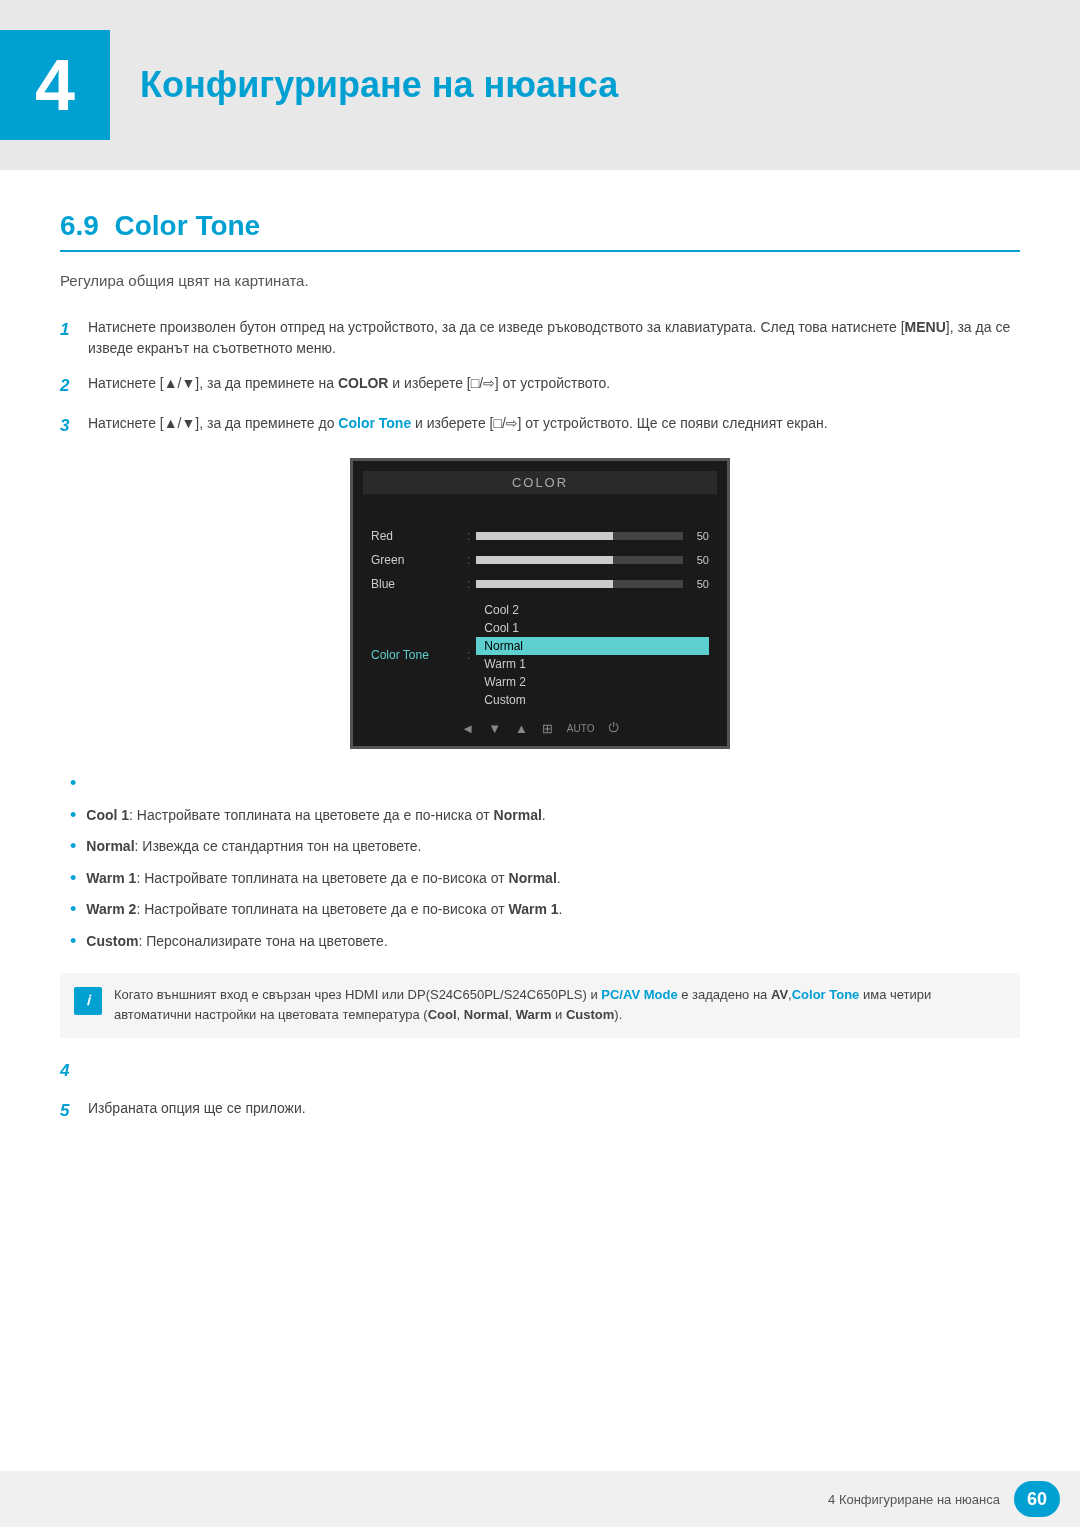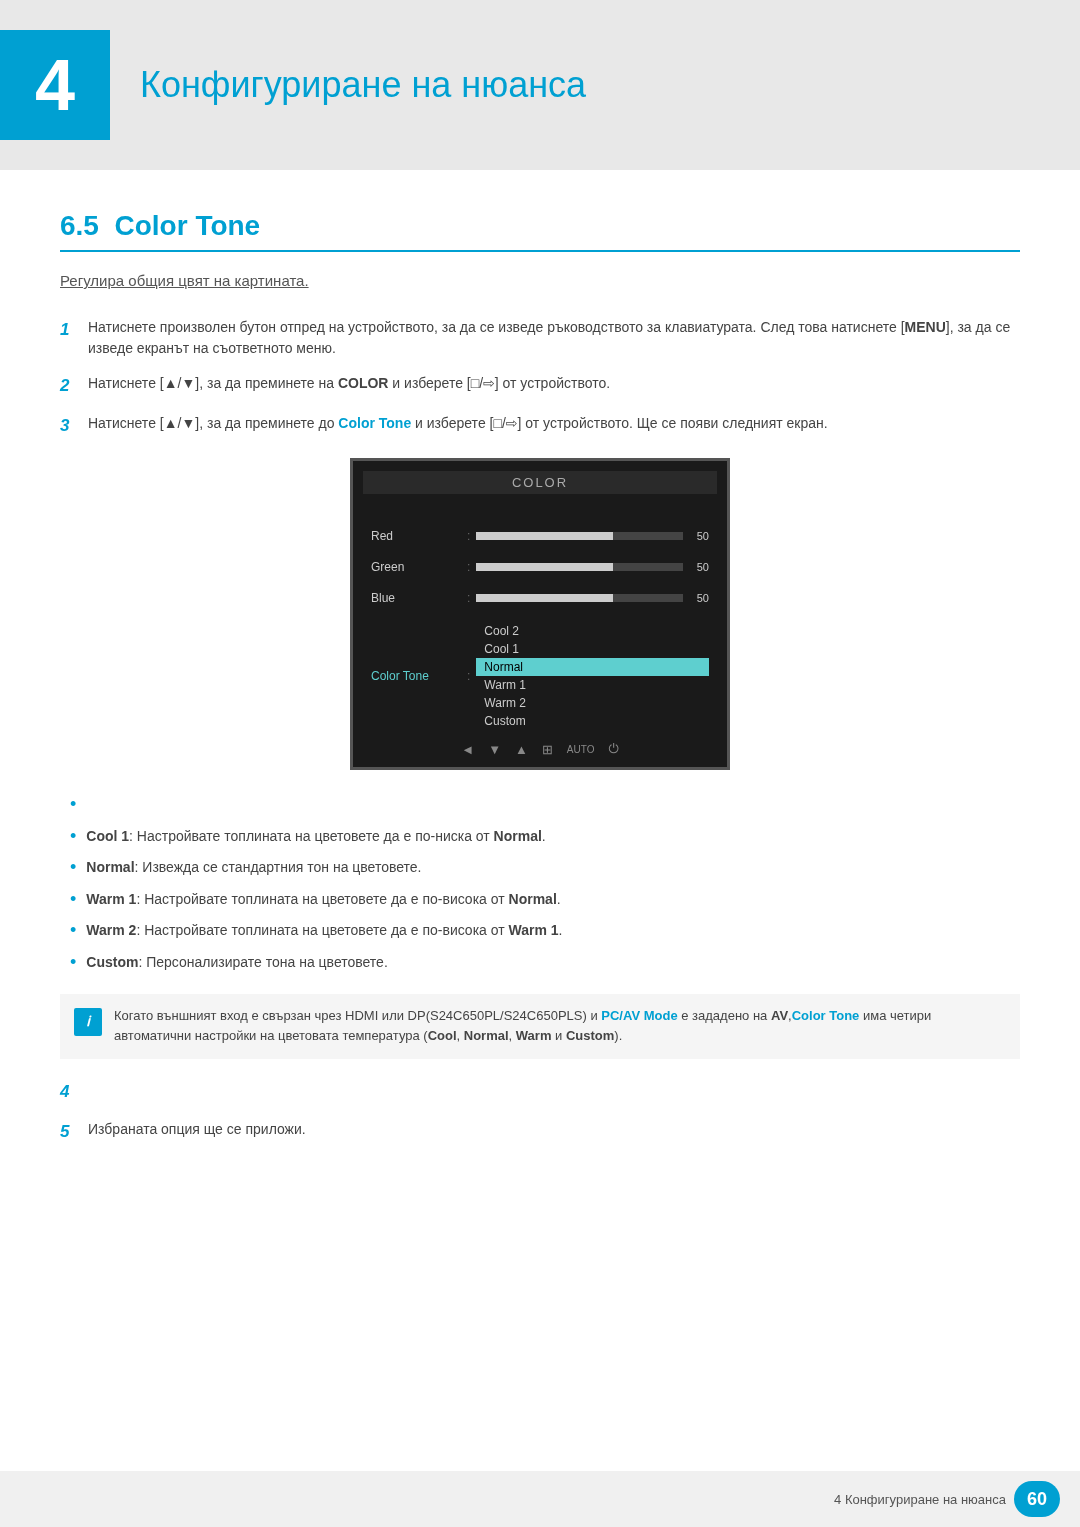--- a/index.html
+++ b/index.html
@@ -29,21 +29,21 @@
       width: 110px;
       height: 110px;
       display: flex;
       align-items: center;
       justify-content: center;
       margin-right: 30px;
       flex-shrink: 0;
     }
     .chapter-title {
       font-size: 36px;
-      font-weight: normal;
+      font-weight: bold;
       color: #00a0d2;
     }
 
     
     .content {
       padding: 0 60px 60px 60px;
     }
 
     
     .section-heading {
@@ -52,21 +52,20 @@
       color: #00a0d2;
       margin-bottom: 20px;
       border-bottom: 2px solid #00a0d2;
       padding-bottom: 8px;
     }
 
     .section-description {
       font-size: 15px;
       color: #555;
       margin-bottom: 28px;
-      text-decoration: underline;
     }
 
     
     .subsection-heading {
       font-size: 17px;
       font-weight: bold;
       color: #00a0d2;
       margin-bottom: 18px;
     }
 
@@ -115,21 +114,21 @@
       color: #aaa;
       font-size: 13px;
       text-align: center;
       padding: 4px 0;
       margin-bottom: 6px;
       letter-spacing: 2px;
     }
     .menu-rows {
       display: flex;
       flex-direction: column;
-      gap: 11px;
+      gap: 4px;
       margin-top: 32px;
     }
     .menu-row {
       display: flex;
       align-items: center;
       padding: 3px 8px;
       font-size: 12px;
       color: #ccc;
     }
     .menu-row.highlighted {
@@ -257,21 +256,21 @@
       right: 0;
       background: #f0f0f0;
       display: flex;
       justify-content: flex-end;
       align-items: center;
       padding: 10px 20px;
     }
     .footer-text {
       font-size: 13px;
       color: #555;
-      margin-right: 8px;
+      margin-right: 14px;
     }
     .footer-page {
       background: #00a0d2;
       color: white;
       font-size: 18px;
       font-weight: bold;
       width: 46px;
       height: 36px;
       display: flex;
       align-items: center;
@@ -288,21 +287,21 @@
 <div class="chapter-header">
   <div class="chapter-number-box">
     <span>4</span>
   </div>
   <div class="chapter-title">Конфигуриране на нюанса</div>
 </div>
 
 <div class="content">
 
   <div class="section-heading">
-    <span>6.5</span>&nbsp;&nbsp;<span>Color Tone</span>
+    <span>6.9</span>&nbsp;&nbsp;<span>Color Tone</span>
   </div>
 
   <div class="section-description">Регулира общия цвят на картината.</div>
 
 
   <ul class="steps-list">
     <li>
       <span class="step-num">1</span>
       <span class="step-text">Натиснете произволен бутон отпред на устройството, за да се изведе ръководството за клавиатурата. След това натиснете [<strong>MENU</strong>], за да се изведе екранът на съответното меню.</span>
     </li>

